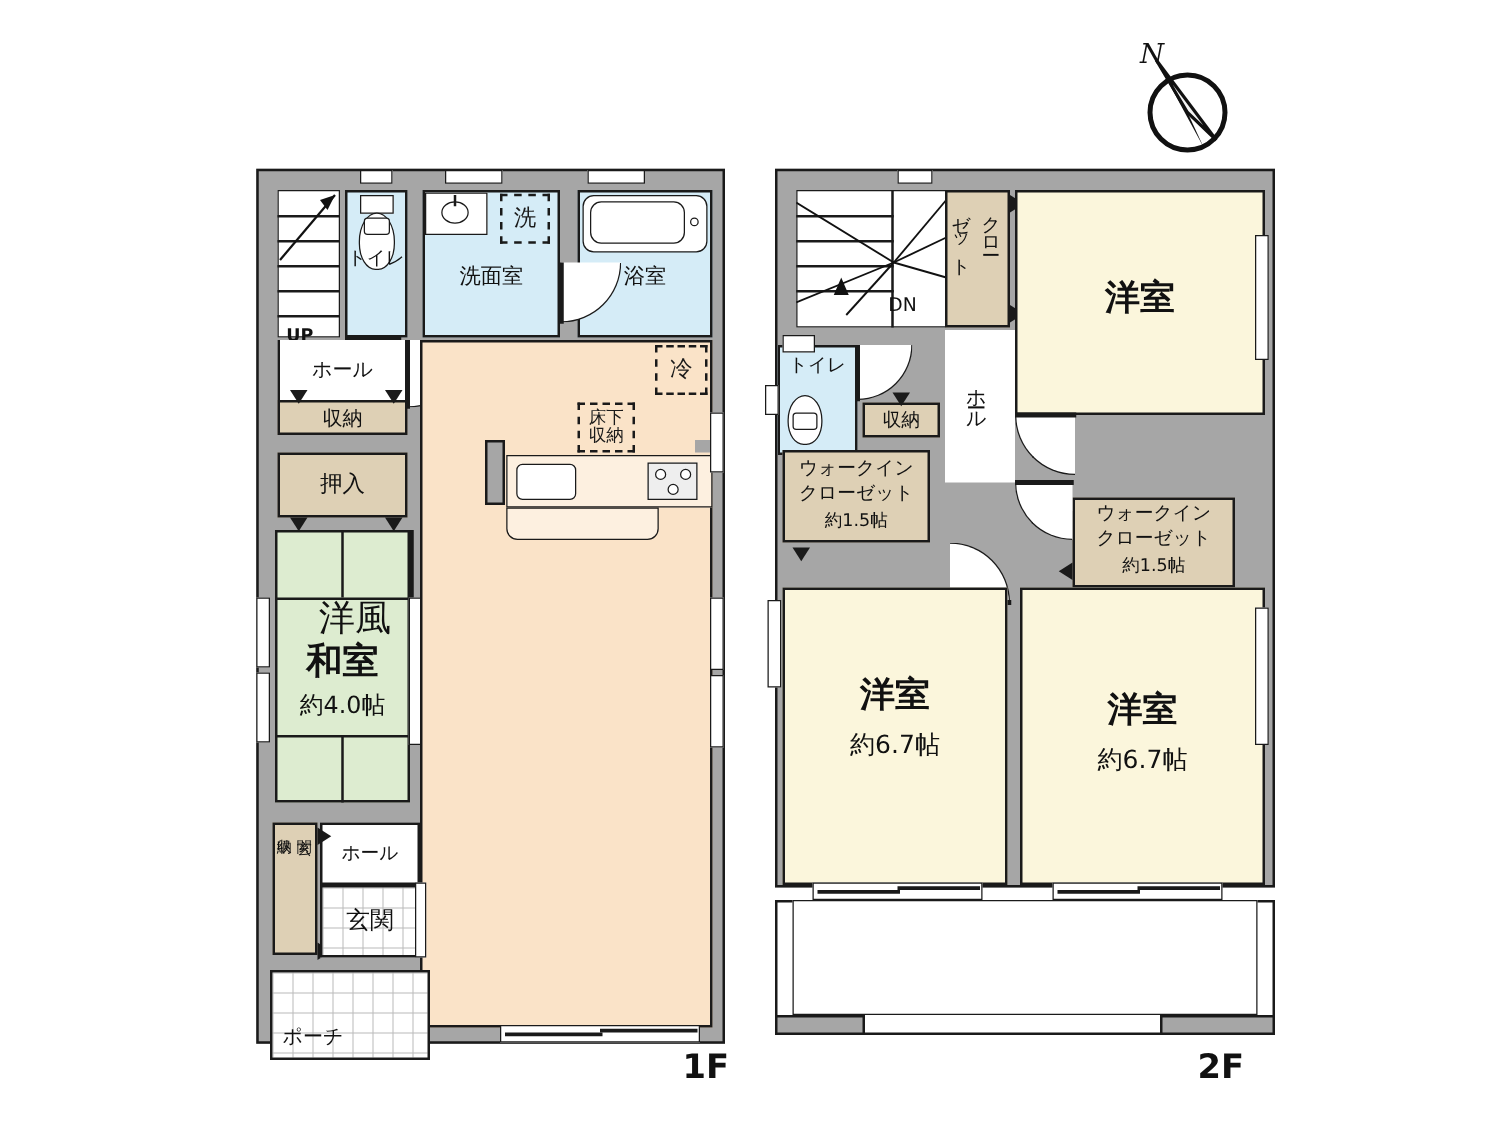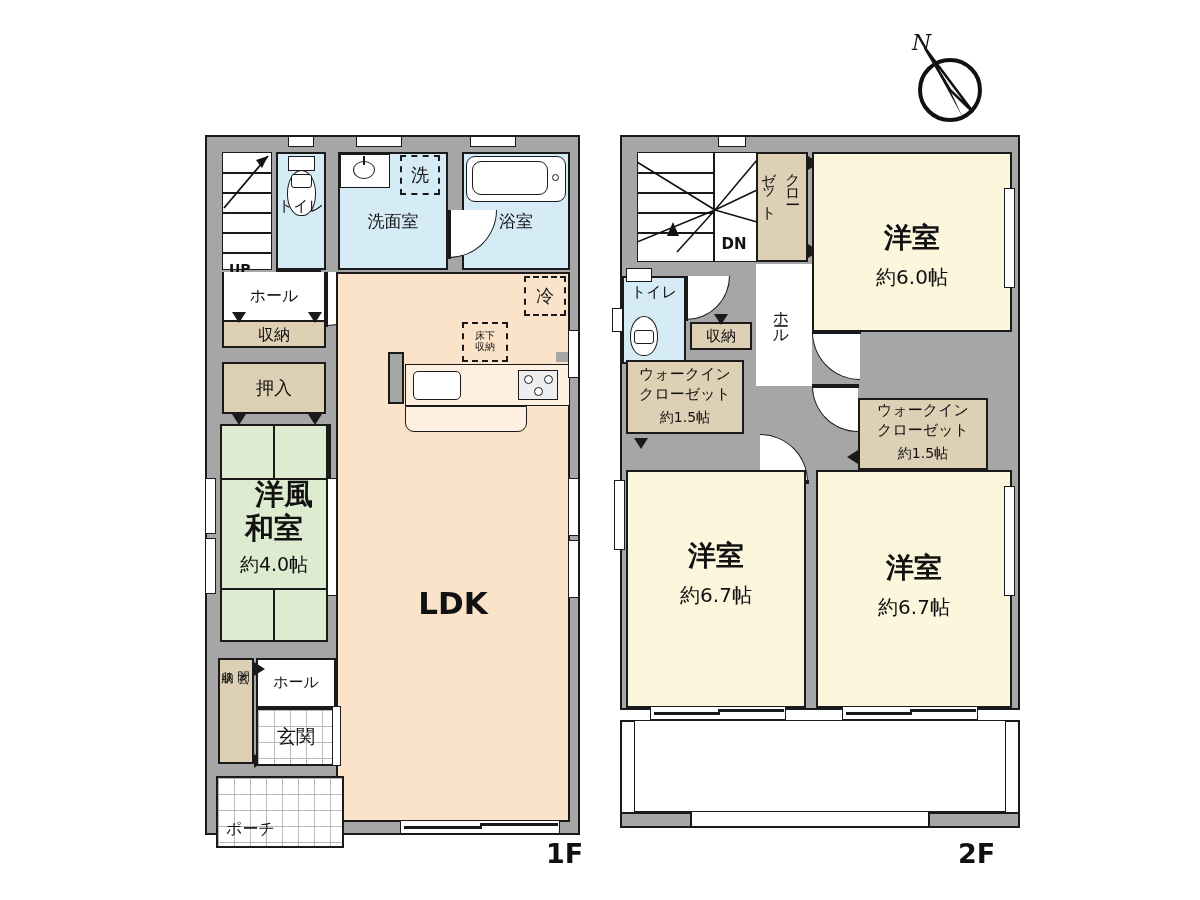--- a/index.html
+++ b/index.html
@@ -129,38 +129,37 @@
   <div class="room fill-closet" style="left:222px;top:362px;width:104px;height:52px;"></div>
   <div class="lbl" style="left:222px;top:378px;width:104px;font-size:18px;">押入</div>
   <div class="tri down" style="left:232px;top:414px;"></div>
   <div class="tri down" style="left:308px;top:414px;"></div>
 
   <div class="room fill-tatami" style="left:220px;top:424px;width:108px;height:218px;"></div>
   <div class="line" style="left:220px;top:478px;width:108px;height:1.6px;"></div>
   <div class="line" style="left:220px;top:588px;width:108px;height:1.6px;"></div>
   <div class="line" style="left:273px;top:424px;width:1.6px;height:54px;"></div>
   <div class="line" style="left:273px;top:588px;width:1.6px;height:54px;"></div>
-  <div class="lbl" style="left:220px;top:478px;width:128px;font-size:29px;font-weight:bold;">洋風</div>
+  <div class="lbl" style="left:220px;top:478px;width:128px;font-size:29px;font-weight:normal;">洋風</div>
   <div class="lbl" style="left:220px;top:512px;width:108px;font-size:29px;font-weight:bold;">和室</div>
   <div class="lbl" style="left:220px;top:554px;width:108px;font-size:19px;">約4.0帖</div>
 
   <div class="win" style="left:205px;top:478px;width:11px;height:56px;"></div>
   <div class="win" style="left:205px;top:538px;width:11px;height:56px;"></div>
 
   <div class="line" style="left:328px;top:424px;width:3px;height:56px;"></div>
   <div class="win" style="left:327px;top:478px;width:10px;height:118px;"></div>
 
   <div class="room fill-ldk" style="left:336px;top:272px;width:234px;height:550px;"></div>
-  <div class="lbl" style="left:336px;top:586px;width:234px;font-size:31px;font-weight:bold;">LDK</div>
 
   <div class="dashbox" style="left:524px;top:276px;width:42px;height:40px;font-size:18px;">
     <span>冷</span>
   </div>
 
-  <div class="dashbox" style="left:462px;top:322px;width:46px;height:40px;font-size:10px;line-height:1.08;flex-direction:column;">
+  <div class="dashbox" style="left:462px;top:322px;width:46px;height:40px;font-size:14px;line-height:1.08;flex-direction:column;">
     <span>床下</span>
     <span>収納</span>
   </div>
 
   <div class="fx" style="left:405px;top:364px;width:165px;height:42px;background:#fdf0e0;"></div>
   <div class="fx" style="left:413px;top:371px;width:48px;height:29px;border-radius:5px;"></div>
   <div class="fx" style="left:518px;top:370px;width:40px;height:30px;background:#eee;"></div>
   <div class="fx" style="left:524px;top:375px;width:9px;height:9px;border-radius:50%;"></div>
   <div class="fx" style="left:544px;top:375px;width:9px;height:9px;border-radius:50%;"></div>
   <div class="fx" style="left:534px;top:387px;width:9px;height:9px;border-radius:50%;"></div>
@@ -210,21 +209,21 @@
   <div class="stepv" style="left:113px;top:152px;height:110px;"></div>
   <svg style="position:absolute;left:37px;top:152px;" width="122" height="112">
     <line x1="0" y1="10" x2="78" y2="58" stroke="#111" stroke-width="1.5"></line>
     <line x1="78" y1="58" x2="120" y2="8" stroke="#111" stroke-width="1.5"></line>
     <line x1="78" y1="58" x2="120" y2="38" stroke="#111" stroke-width="1.5"></line>
     <line x1="78" y1="58" x2="120" y2="70" stroke="#111" stroke-width="1.5"></line>
     <line x1="78" y1="58" x2="0" y2="90" stroke="#111" stroke-width="1.5"></line>
     <line x1="78" y1="58" x2="40" y2="100" stroke="#111" stroke-width="1.5"></line>
     <polygon points="42,84 36,70 30,84" fill="#111"></polygon>
   </svg>
-  <div class="lbl" style="left:112px;top:236px;width:44px;font-size:15px;font-weight:bold;">DN</div>
+  <div class="lbl" style="left:100px;top:236px;width:44px;font-size:15px;font-weight:normal;">DN</div>
   <div class="win" style="left:118px;top:136px;width:28px;height:11px;"></div>
 
   <div class="room fill-water" style="left:22px;top:276px;width:64px;height:88px;"></div>
   <div class="fx" style="left:26px;top:268px;width:26px;height:14px;"></div>
   <div class="fx" style="left:30px;top:316px;width:28px;height:40px;border-radius:50% 50% 46% 46%;"></div>
   <div class="fx" style="left:34px;top:330px;width:20px;height:14px;border-radius:3px;"></div>
   <div class="lbl" style="left:22px;top:284px;width:64px;font-size:15px;">トイレ</div>
   <div class="win" style="left:12px;top:308px;width:11px;height:24px;"></div>
 
   <div class="arc br" style="left:86px;top:276px;width:44px;height:44px;"></div>
@@ -235,21 +234,20 @@
   <div class="tri down" style="left:114px;top:314px;"></div>
 
   <div class="room fill-closet" style="left:156px;top:152px;width:52px;height:110px;"></div>
   <div class="lbl v" style="left:160px;top:162px;font-size:15px;">ゼット</div>
   <div class="lbl v" style="left:184px;top:162px;font-size:15px;">クロー</div>
   <div class="tri right" style="left:208px;top:156px;"></div>
   <div class="tri right" style="left:208px;top:244px;"></div>
 
   <div class="room fill-bed" style="left:212px;top:152px;width:200px;height:180px;"></div>
   <div class="lbl" style="left:212px;top:222px;width:200px;font-size:28px;font-weight:bold;">洋室</div>
-  <div class="lbl" style="left:212px;top:266px;width:200px;font-size:20px;">約6.0帖</div>
   <div class="win" style="left:404px;top:188px;width:11px;height:100px;"></div>
 
   <div class="room fill-white noborder" style="left:156px;top:264px;width:56px;height:122px;"></div>
   <div class="lbl v" style="left:172px;top:300px;font-size:16px;">ホール</div>
 
   <div class="arc bl" style="left:212px;top:332px;width:48px;height:48px;"></div>
   <div class="leaf" style="left:212px;top:330px;width:49px;height:4px;"></div>
 
   <div class="room fill-closet" style="left:26px;top:360px;width:118px;height:74px;"></div>
   <div class="lbl" style="left:26px;top:366px;width:118px;font-size:15px;">ウォークイン</div>

